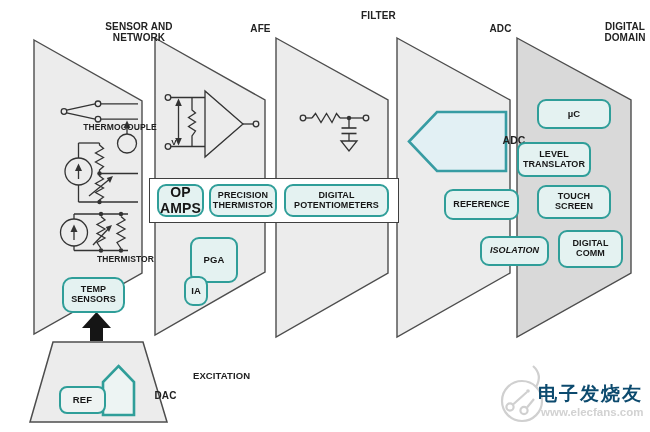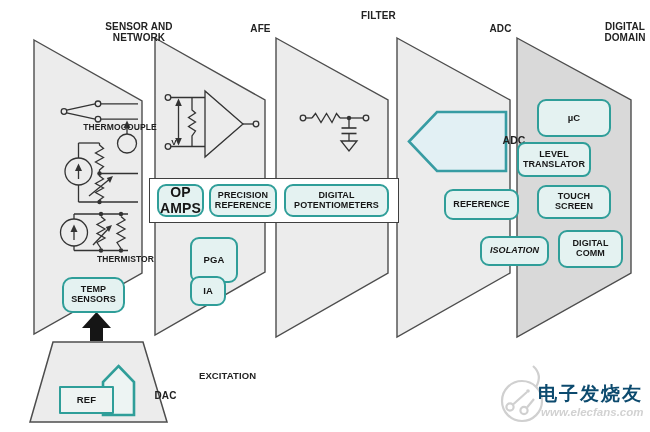--- a/index.html
+++ b/index.html
@@ -24,21 +24,21 @@
     font-weight:bold;color:#161616;text-align:center;
     white-space:pre-line;line-height:1.1;letter-spacing:.1px;
   }
   .wm-brand{
     position:absolute;left:538px;top:381px;width:102px;height:24px;
     color:#0c4a6e;font-weight:bold;font-size:19px;letter-spacing:2px;
     text-align:left;white-space:nowrap;
   }
   .wm-site{
     position:absolute;left:541px;top:406px;width:100px;height:14px;
-    color:#d2d2d2;font-weight:bold;font-size:11.5px;text-align:left;white-space:nowrap;font-style:italic;
+    color:#d2d2d2;font-weight:bold;font-size:11.5px;text-align:left;white-space:nowrap;
   }
 </style>
 </head>
 <body>
 
 <div class="canvas">
 
   <svg class="underlay" width="650" height="432" viewBox="0 0 650 432">
 
     <g>
@@ -165,48 +165,48 @@
   <div class="lbl" style="left:183px;top:23px;width:61px;font-size:10px;">AFE</div>
   <div class="lbl" style="left:301px;top:10px;width:61px;font-size:10px;">FILTER</div>
   <div class="lbl" style="left:423px;top:23px;width:61px;font-size:10px;">ADC</div>
   <div class="lbl" style="left:528px;top:21px;width:100px;font-size:10px;">DIGITAL
 DOMAIN</div>
 
   <div class="lbl" style="left:30px;top:123px;width:86px;font-size:8.5px;">THERMOCOUPLE</div>
   <div class="lbl" style="left:120.5px;top:139px;width:13px;font-size:8px;">V</div>
   <div class="lbl" style="left:113px;top:184px;width:34px;font-size:9px;text-align:center;">RTD</div>
   <div class="lbl" style="left:41px;top:255px;width:75px;font-size:8.5px;">THERMISTOR</div>
-  <div class="lbl" style="left:152px;top:371px;width:80px;font-size:9.5px;text-align:left;">EXCITATION</div>
+  <div class="lbl" style="left:146px;top:371px;width:80px;font-size:9.5px;text-align:left;">EXCITATION</div>
 
   <div class="band"></div>
 
   <div class="tealbox" style="left:62px;top:277px;width:63px;height:36px;font-size:9px;border-radius:10px;">TEMP
 SENSORS</div>
 
   <div class="tealbox" style="left:157px;top:184px;width:47px;height:33px;font-size:14px;">OP
 AMPS</div>
   <div class="tealbox" style="left:209px;top:184px;width:68px;height:33px;font-size:9px;">PRECISION
-REFERENCE</div>
+THERMISTOR</div>
   <div class="tealbox" style="left:284px;top:184px;width:105px;height:33px;font-size:9px;">DIGITAL
 POTENTIOMETERS</div>
 
   <div class="tealbox" style="left:190px;top:237px;width:48px;height:46px;font-size:9.5px;">PGA</div>
-  <div class="tealbox" style="left:190px;top:276px;width:36px;height:30px;font-size:9.5px;">IA</div>
+  <div class="tealbox" style="left:184px;top:276px;width:24px;height:30px;font-size:9.5px;">IA</div>
 
   <div class="lbl" style="left:437px;top:135px;width:60px;font-size:10.5px;">ADC</div>
   <div class="tealbox" style="left:408px;top:189px;width:75px;height:31px;font-size:9px;margin-left:36px;">REFERENCE</div>
   <div class="tealbox" style="left:480px;top:236px;width:69px;height:30px;font-size:9px;font-style:italic;">ISOLATION</div>
 
-  <div class="tealbox" style="left:537px;top:99px;width:74px;height:38px;font-size:9.5px;">µC</div>
+  <div class="tealbox" style="left:537px;top:99px;width:74px;height:30px;font-size:9.5px;">µC</div>
   <div class="tealbox" style="left:517px;top:142px;width:74px;height:35px;font-size:9px;border-radius:8px;">LEVEL
 TRANSLATOR</div>
   <div class="tealbox" style="left:537px;top:185px;width:74px;height:34px;font-size:9px;">TOUCH
 SCREEN</div>
   <div class="tealbox" style="left:558px;top:230px;width:65px;height:38px;font-size:9px;">DIGITAL
 COMM</div>
 
-  <div class="tealbox" style="left:59px;top:386px;width:55px;height:28px;font-size:9.5px;border-radius:1px;background:#eef3f2;">REF</div>
+  <div class="tealbox" style="left:59px;top:386px;width:47px;height:28px;font-size:9.5px;border-radius:8px;background:#eef3f2;">REF</div>
   <div class="lbl" style="left:102px;top:390px;width:33px;font-size:10px;">DAC</div>
 
   <div class="wm-brand">电子发烧友</div>
   <div class="wm-site">www.elecfans.com</div>
 
 </div>
 
 </body></html>

